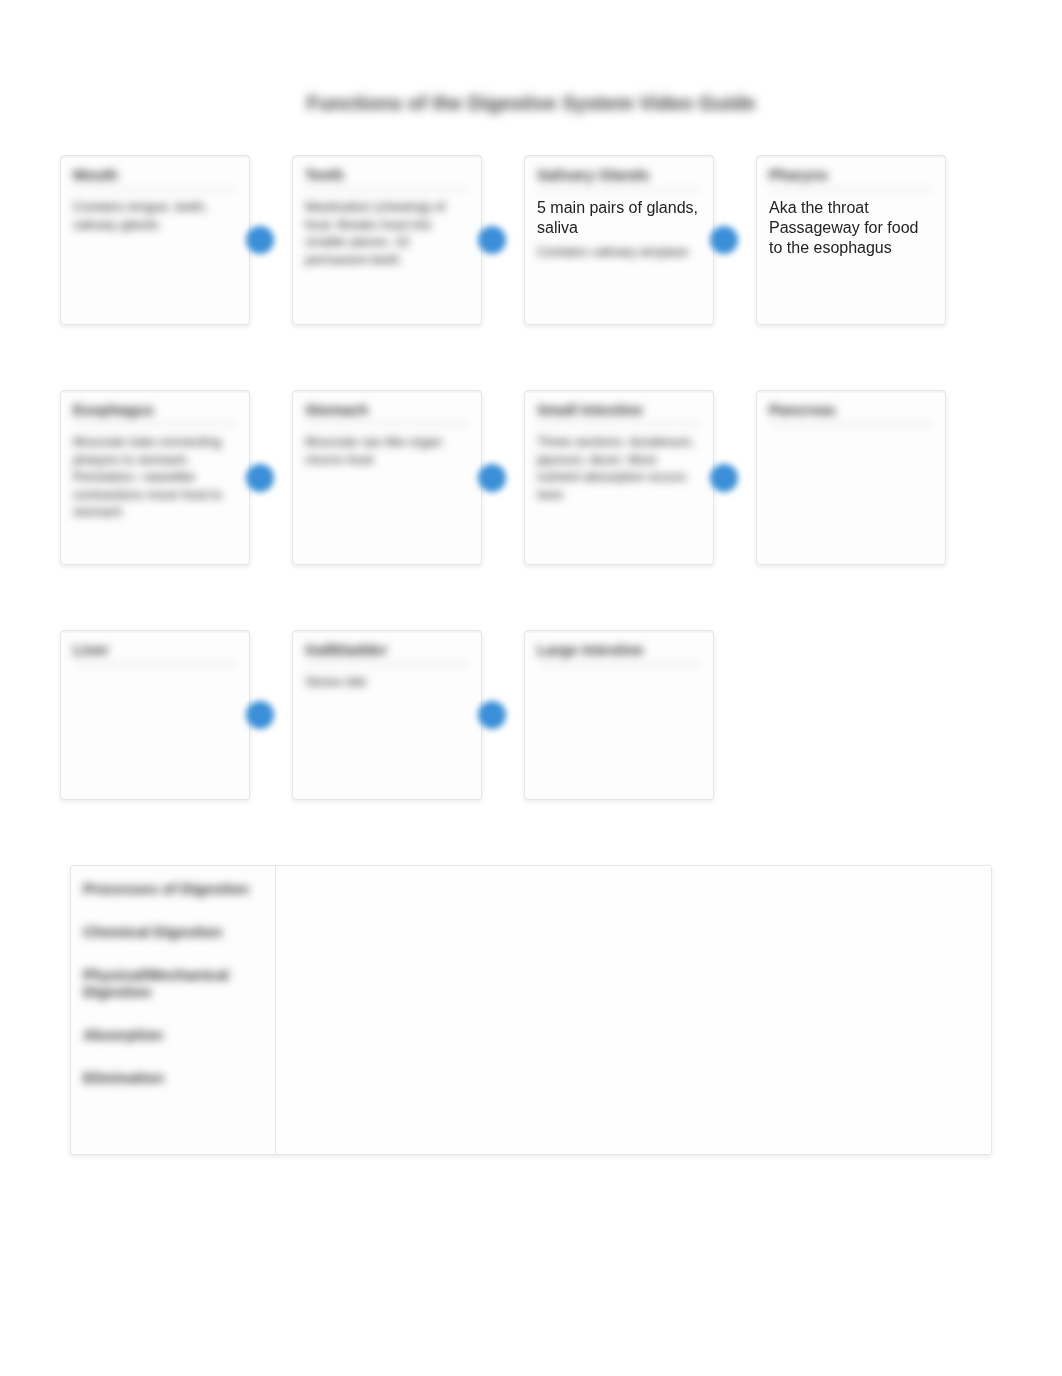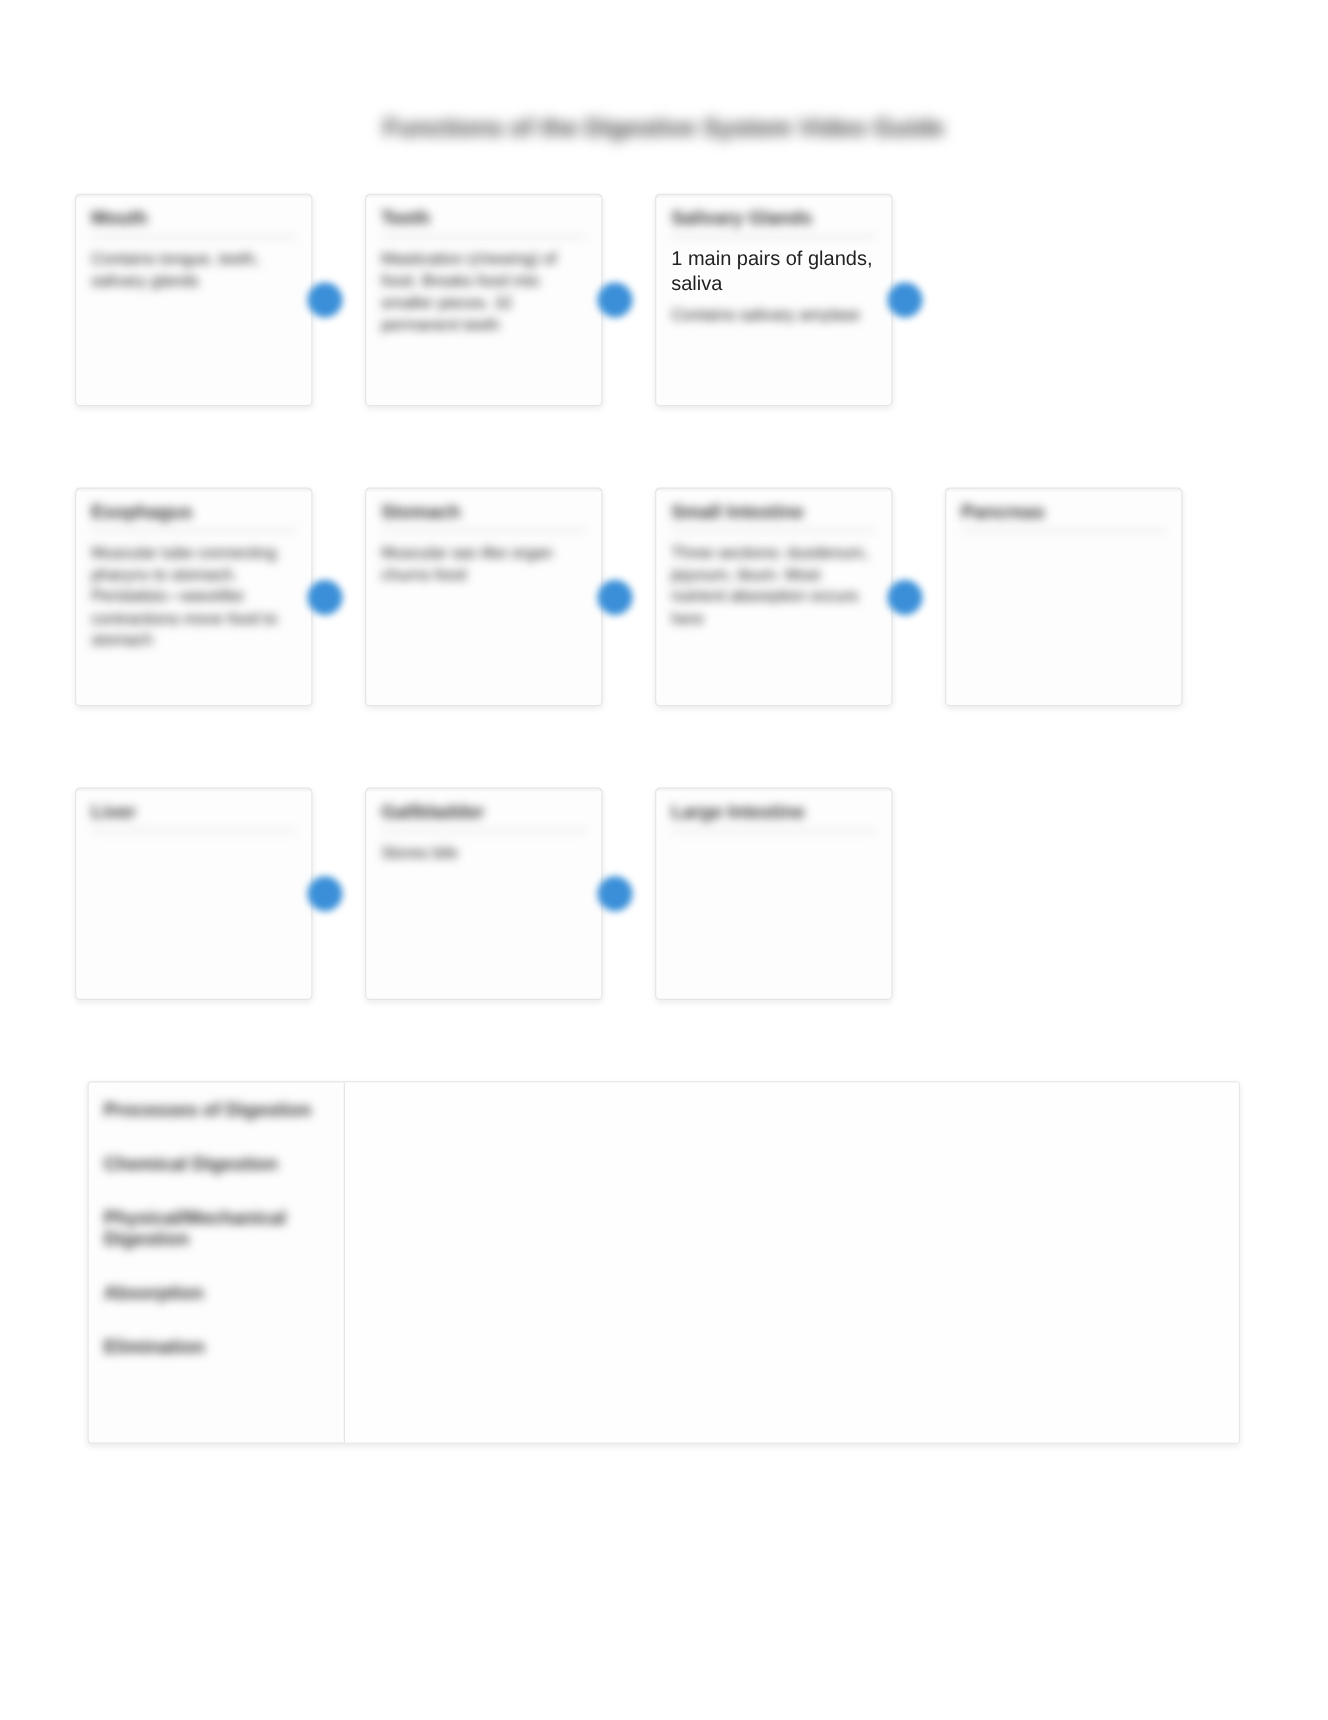--- a/index.html
+++ b/index.html
@@ -125,26 +125,30 @@
     <div class="gap"></div>
     <div class="card">
       <div class="card-header">Teeth</div>
       <div class="card-body">Mastication (chewing) of food. Breaks food into smaller pieces. 32 permanent teeth</div>
     </div>
     <div class="connector"></div>
     <div class="gap"></div>
     <div class="card clear">
       <div class="card-header">Salivary Glands</div>
       <div class="card-body">
-        <span>1 main pairs of glands, saliva</span>
+        <span>5 main pairs of glands, saliva</span>
         <div style="filter:blur(4px); font-size:13px; margin-top:6px;">Contains salivary amylase</div>
       </div>
     </div>
     <div class="connector"></div>
     <div class="gap"></div>
+    <div class="card clear">
+      <div class="card-header">Pharynx</div>
+      <div class="card-body">Aka the throat Passageway for food to the esophagus</div>
+    </div>
   </div>
 
   <div class="row row2">
     <div class="card">
       <div class="card-header">Esophagus</div>
       <div class="card-body">Muscular tube connecting pharynx to stomach. Peristalsis—wavelike contractions move food to stomach</div>
     </div>
     <div class="connector"></div>
     <div class="gap"></div>
     <div class="card">

